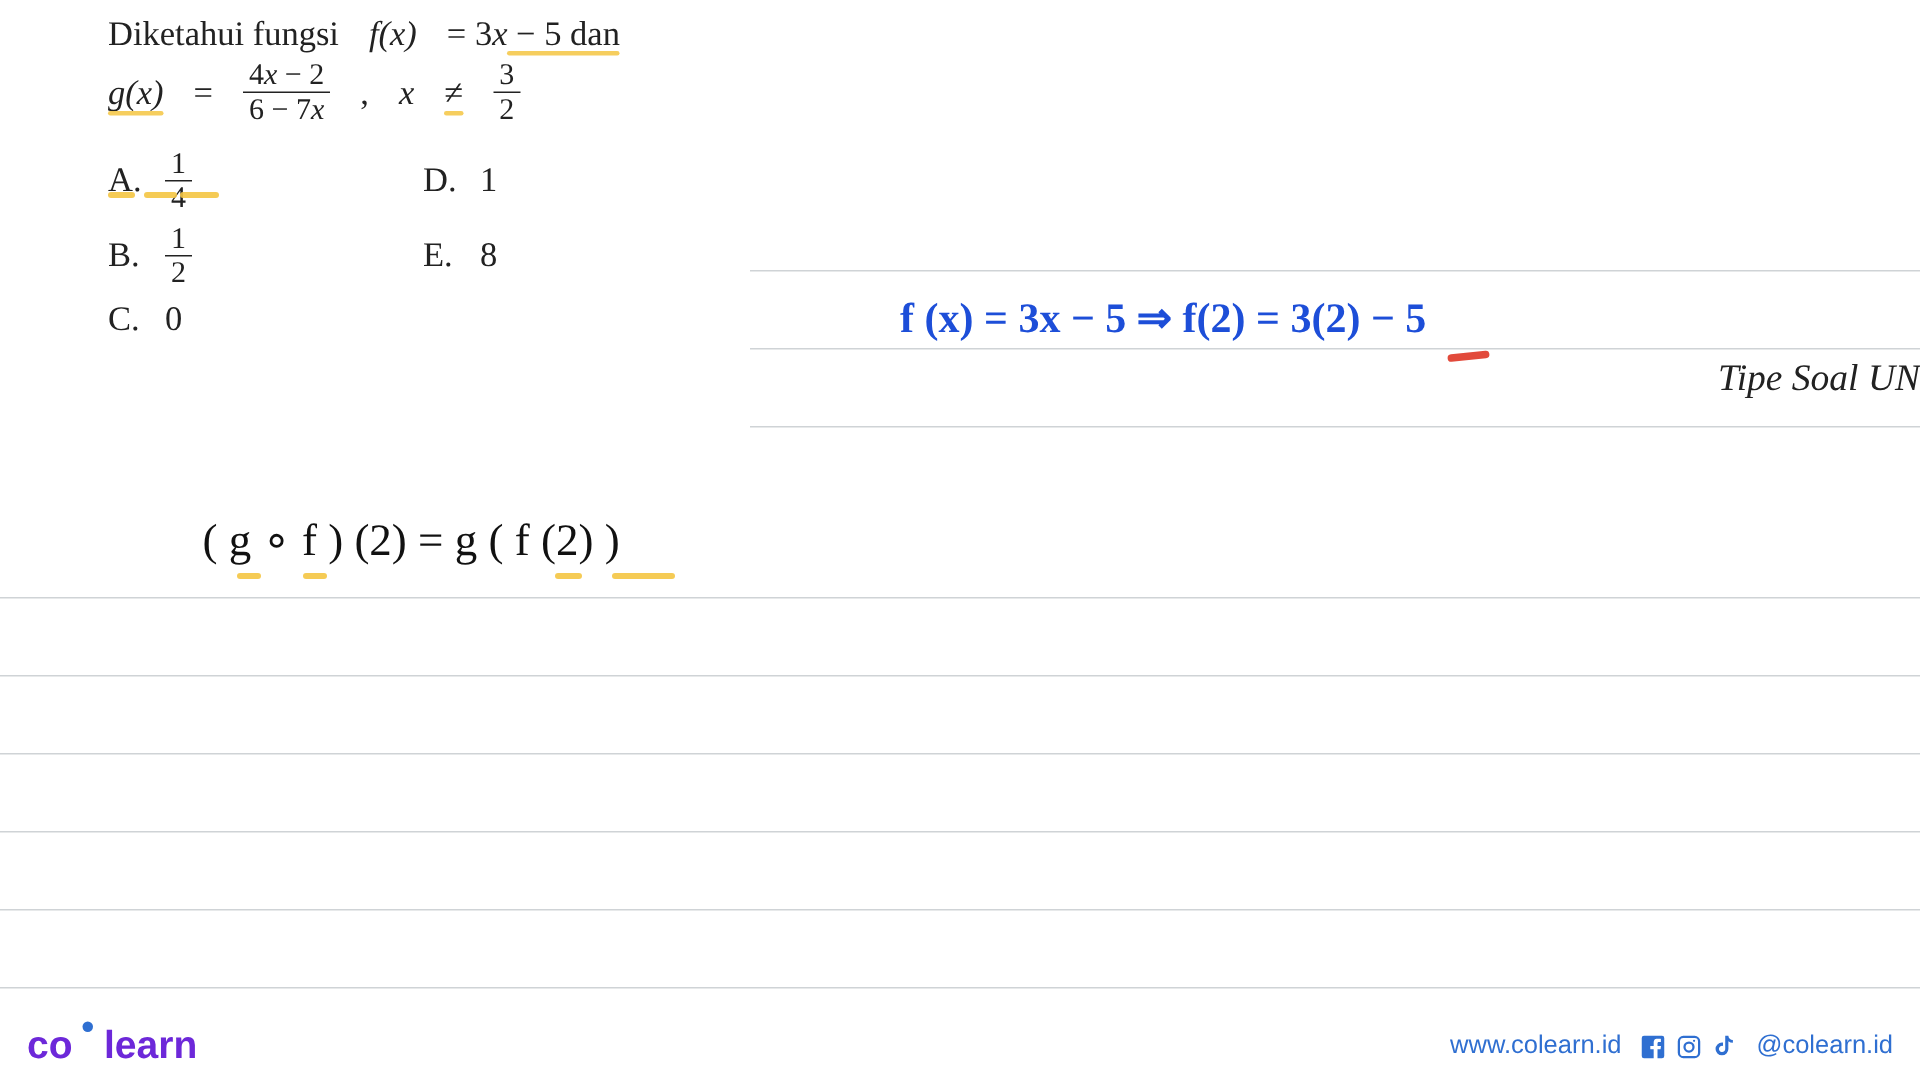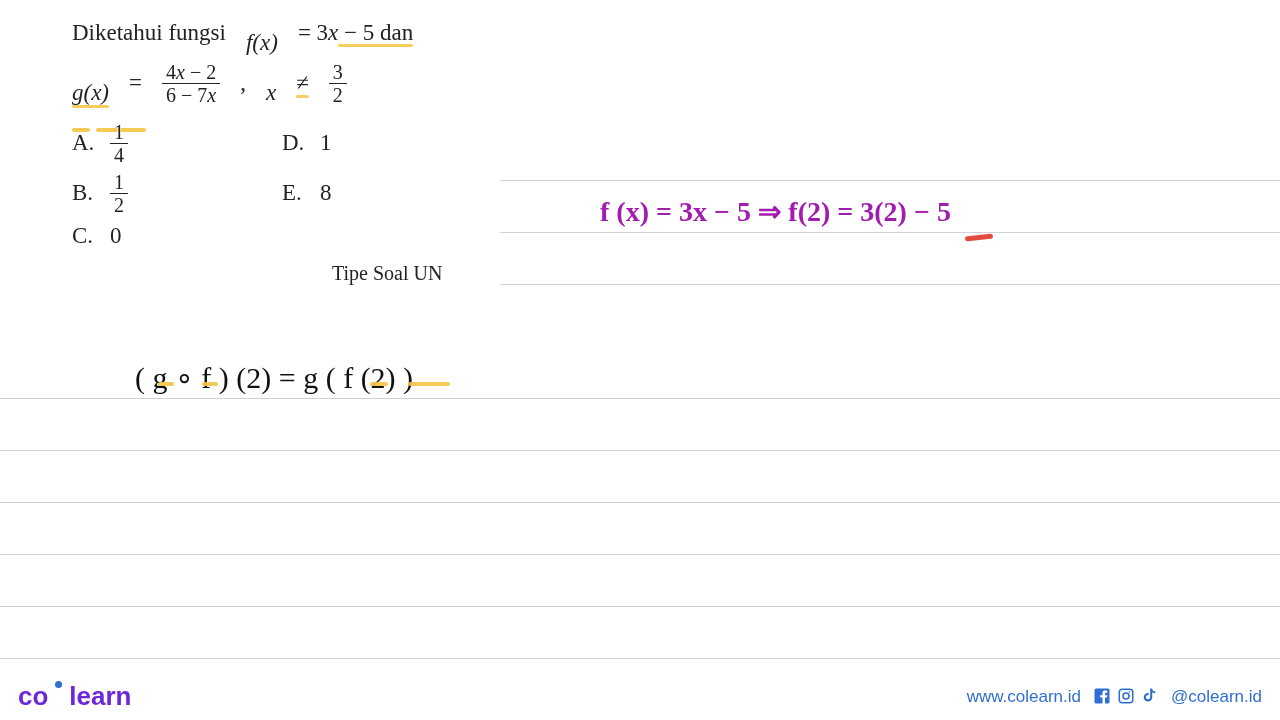--- a/index.html
+++ b/index.html
@@ -16,21 +16,21 @@
   }
   .problem-line {
     font-size: 23px;
     color: #222;
     margin-bottom: 4px;
     display: flex;
     align-items: center;
     flex-wrap: wrap;
     gap: 20px;
   }
-  .italic { font-style: italic; margin-top: 20px; }
+  .italic { font-style: italic; }
   .frac {
     display: inline-flex;
     flex-direction: column;
     align-items: flex-end;
     font-size: 20px;
     vertical-align: middle;
     line-height: 1;
   }
   .frac-num { border-bottom: 1.5px solid #222; padding: 0 4px 1px; }
   .frac-den { padding: 1px 4px 0; }
@@ -50,37 +50,39 @@
   }
   .options {
     margin-top: 12px;
     font-size: 23px;
     color: #222;
   }
   .opt-row { display: flex; align-items: center; height: 50px; }
   .opt { display: flex; align-items: center; width: 210px; }
   .opt-label { width: 38px; }
   .tipe {
-    font-size: 20px;
+    font-size: 25px;
     color: #222;
     margin-left: 260px;
     margin-top: 8px;
+    font-style: italic;
+    text-align: right;
   }
 
   .ruled-line {
     position: absolute;
     left: 0;
     right: 0;
     height: 1px;
     background: #cfd3d6;
   }
 
   .handwriting-blue {
     font-family: 'Comic Sans MS', 'Segoe Script', cursive;
-    color: #a21caf;
+    color: #1d4ed8;
     font-size: 28px;
     position: absolute;
     font-weight: 600;
   }
   .handwriting-black {
     font-family: 'Comic Sans MS', 'Segoe Script', cursive;
     color: #111;
     font-size: 30px;
     position: absolute;
     font-weight: 500;
@@ -117,21 +119,21 @@
     color: #6d28d9;
     display: flex;
     gap: 6px;
   }
   .logo-dot {
     width: 7px; height: 7px; background: #2f6fd1; border-radius: 50%;
     margin: 0 1px;
   }
   .footer-right {
     display: flex;
-    align-items: flex-start;
+    align-items: flex-end;
     gap: 12px;
     font-family: Arial, sans-serif;
     color: #2f6fd1;
     font-size: 17px;
   }
   .social-icons { display: flex; gap: 6px; align-items: center; }
   .social-icons svg { width: 18px; height: 18px; fill: #2f6fd1; }
 </style>
 </head>
 <body>
@@ -210,21 +212,21 @@
       </div>
     </div>
   </div>
 
   <div class="tipe">Tipe Soal UN</div>
 </div>
 
 <div class="handwriting-blue" style="left:600px; top:195px;">f (x) = 3x − 5  ⇒  f(2) = 3(2) − 5</div>
 <div class="red-mark" style="left:965px; top:235px;"></div>
 
-<div class="handwriting-black" style="left:135px; top:360px;">( g ∘ f ) (2)   =   g ( f (2) )</div>
+<div class="handwriting-black" style="left:135px; top:342px;">( g ∘ f ) (2)   =   g ( f (2) )</div>
 <div class="yellow-underline-hand" style="left:158px; top:382px; width:16px;"></div>
 <div class="yellow-underline-hand" style="left:202px; top:382px; width:16px;"></div>
 <div class="yellow-underline-hand" style="left:370px; top:382px; width:18px;"></div>
 <div class="yellow-underline-hand" style="left:408px; top:382px; width:42px;"></div>
 
 <div class="footer">
   <div class="logo">
     <span>co</span>
     <span class="logo-dot"></span>
     <span>learn</span>

